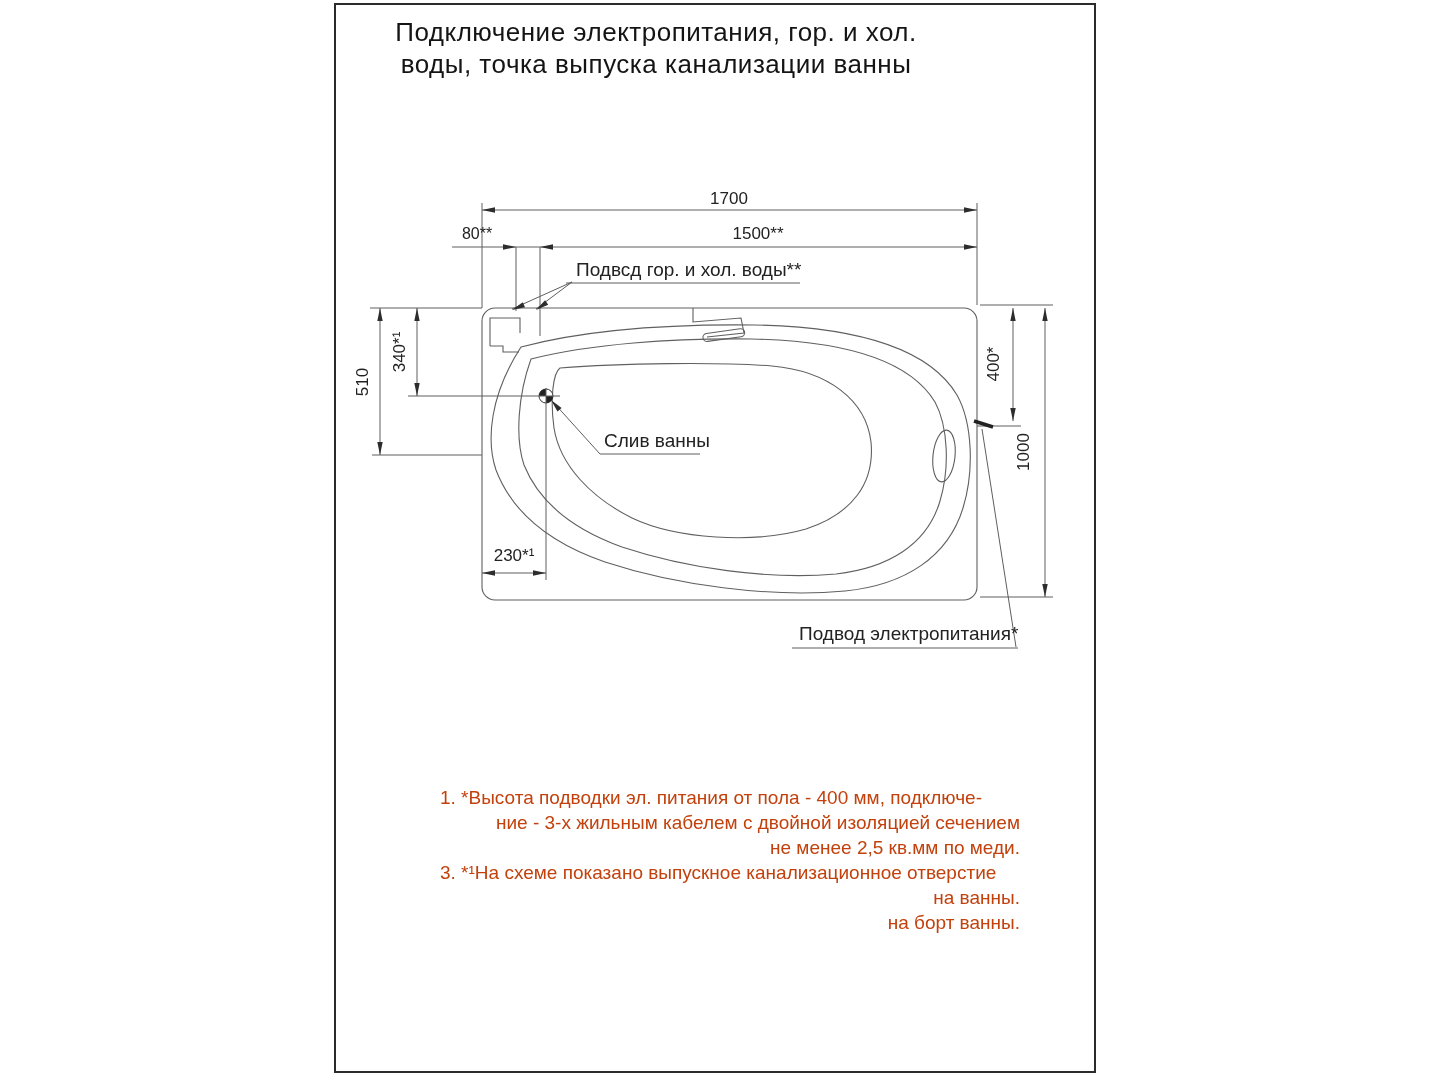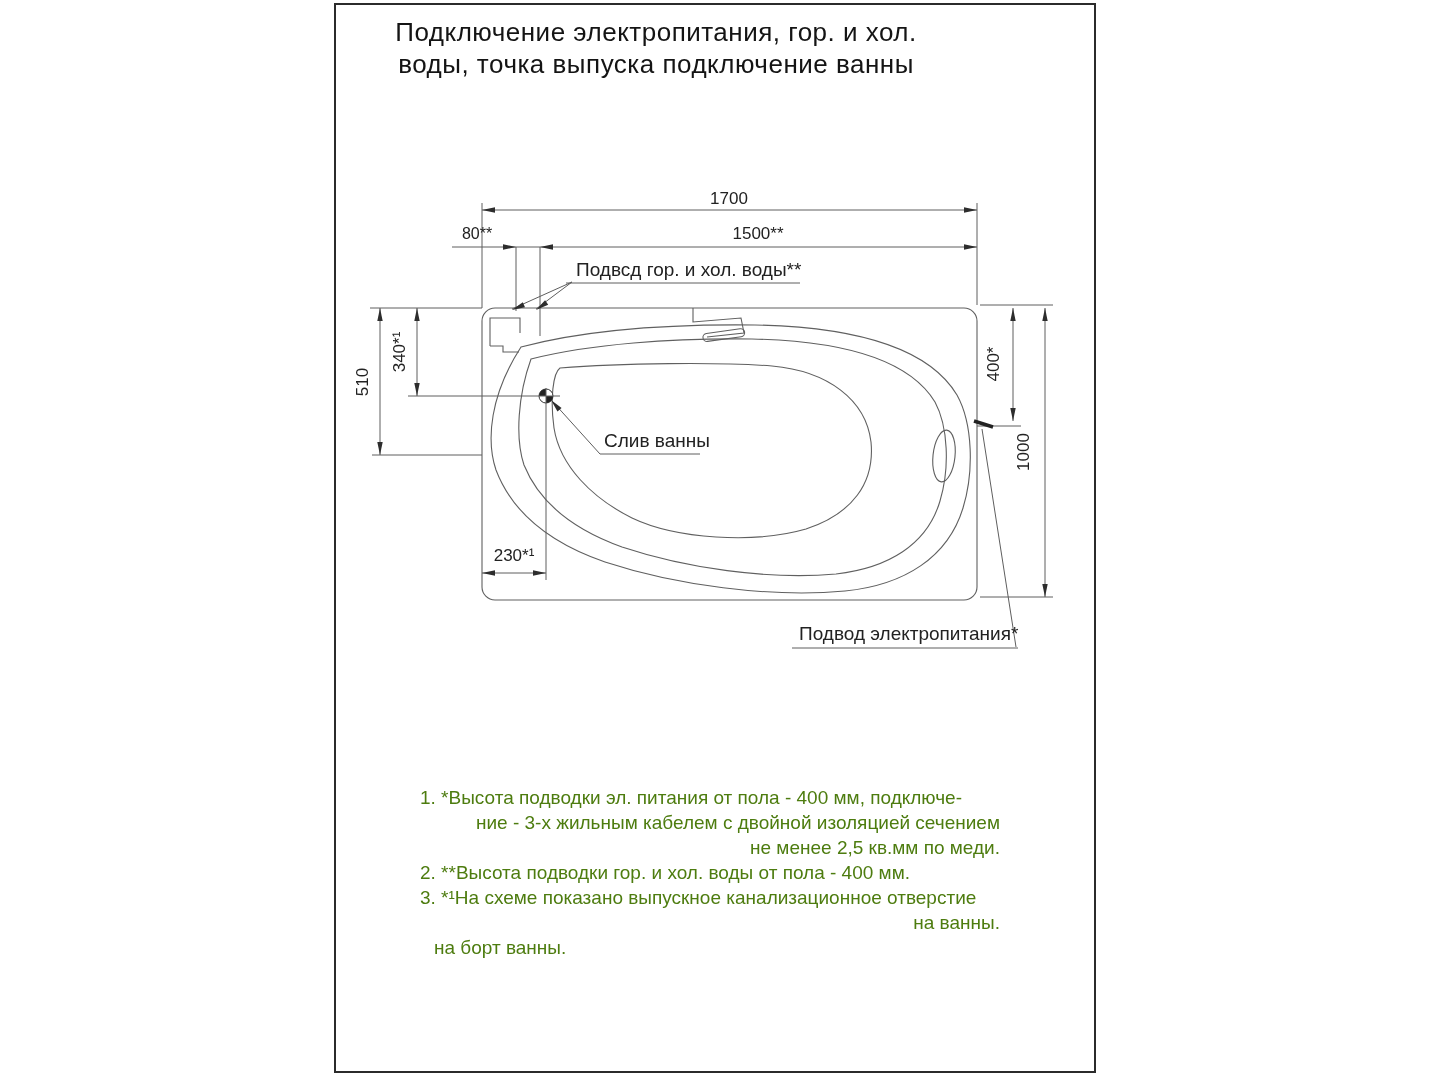--- a/index.html
+++ b/index.html
@@ -2,45 +2,45 @@
 <html><head>
 <meta charset="utf-8">
 <style>
   html,body{margin:0;padding:0;background:#fff;}
   #stage{position:relative;width:1440px;height:1080px;background:#ffffff;overflow:hidden;
          font-family:"Liberation Sans", sans-serif;color:#1a1a1a;}
   .page-frame{position:absolute;left:334px;top:3px;width:762px;height:1070px;
               border:2px solid #2b2b2b;box-sizing:border-box;background:#fff;}
   .title-block{position:absolute;left:334px;top:16px;width:644px;text-align:center;
                font-size:26px;line-height:32px;color:#141414;letter-spacing:0.5px;}
-  .notes-block{position:absolute;left:420px;top:785px;width:580px;font-size:19px;
-               line-height:25px;color:#4d7c0f;}
+  .notes-block{position:absolute;left:440px;top:785px;width:580px;font-size:19px;
+               line-height:25px;color:#c2410c;}
   .note-line{white-space:nowrap;}
   .ind1{padding-left:20px;text-align:right;}
-  .ind2{padding-left:14px;}
+  .ind2{padding-left:14px;text-align:right;}
   svg{position:absolute;left:0;top:0;}
   svg text{font-family:"Liberation Sans", sans-serif;fill:#222;}
   .dimtxt{font-size:17px;}
   .dimtxt-s{font-size:16px;}
   .lbltxt{font-size:19px;}
   .thin{stroke:#5e5e5e;stroke-width:1;fill:none;}
   .tub{stroke:#606060;stroke-width:1.1;fill:none;}
   .bold-tick{stroke:#222;stroke-width:3.5;fill:none;}
   .arrowhead{fill:#2d2d2d;stroke:none;}
 </style>
 </head>
 <body>
 
 <div id="stage">
 
   <div class="page-frame"></div>
 
   <div class="title-block">
     <div>Подключение электропитания, гор. и хол.</div>
-    <div>воды, точка выпуска подключение ванны</div>
+    <div>воды, точка выпуска канализации ванны</div>
   </div>
 
   <svg width="1440" height="1080" viewBox="0 0 1440 1080">
     <defs>
       <g id="arrow">
           <polygon class="arrowhead" points="0,0 -13,2.7 -13,-2.7"></polygon>
         </g>
     </defs>
 
     <g>
@@ -116,19 +116,18 @@
       <text class="lbltxt" x="576" y="276">Подвсд гор. и хол. воды**</text>
       <text class="lbltxt" x="604" y="447">Слив ванны</text>
       <text class="lbltxt" x="799" y="640">Подвод электропитания*</text>
     </g>
   </svg>
 
   <div class="notes-block">
     <div class="note-line">1. *Высота подводки эл. питания от пола - 400 мм, подключе-</div>
     <div class="note-line ind1">ние - 3-х жильным кабелем с двойной изоляцией сечением</div>
     <div class="note-line ind1">не менее 2,5 кв.мм по меди.</div>
-    <div class="note-line">2. **Высота подводки гор. и хол. воды от пола - 400 мм.</div>
     <div class="note-line">3. *¹На схеме показано выпускное канализационное отверстие</div>
     <div class="note-line ind1">на ванны.</div>
     <div class="note-line ind2">на борт ванны.</div>
   </div>
 
 </div>
 
 </body></html>

